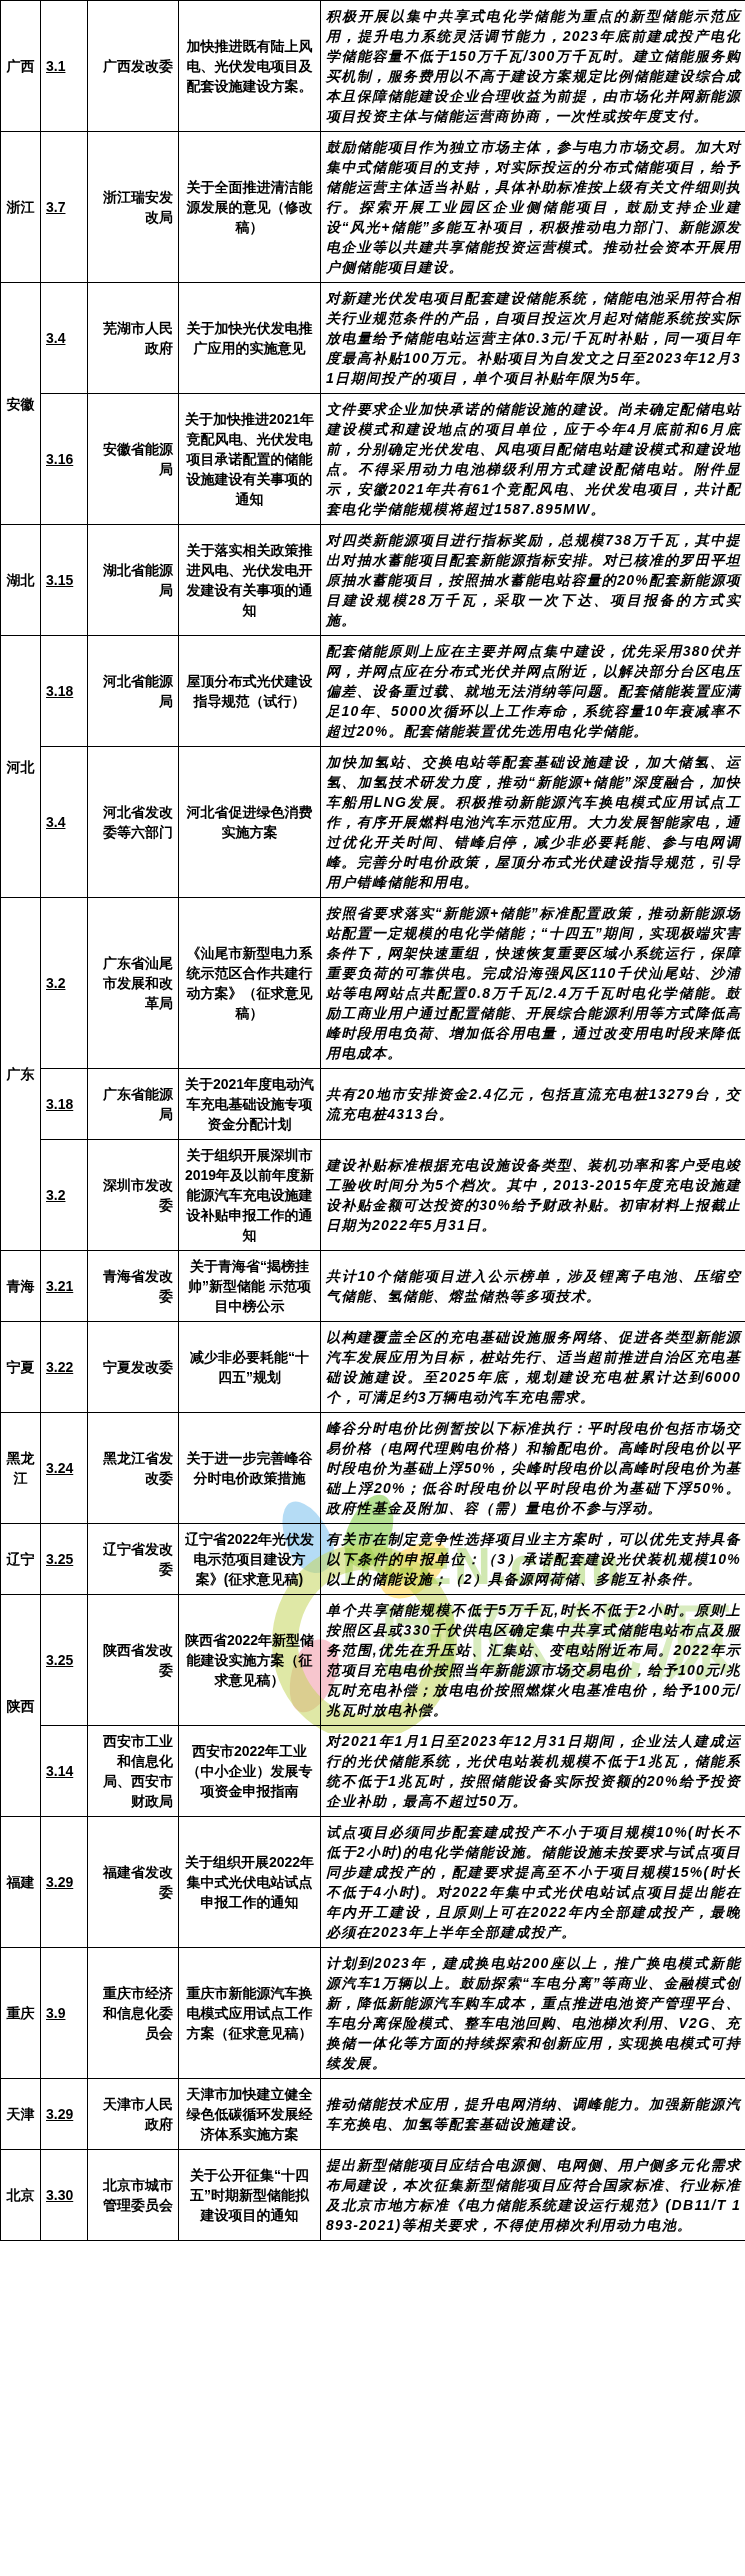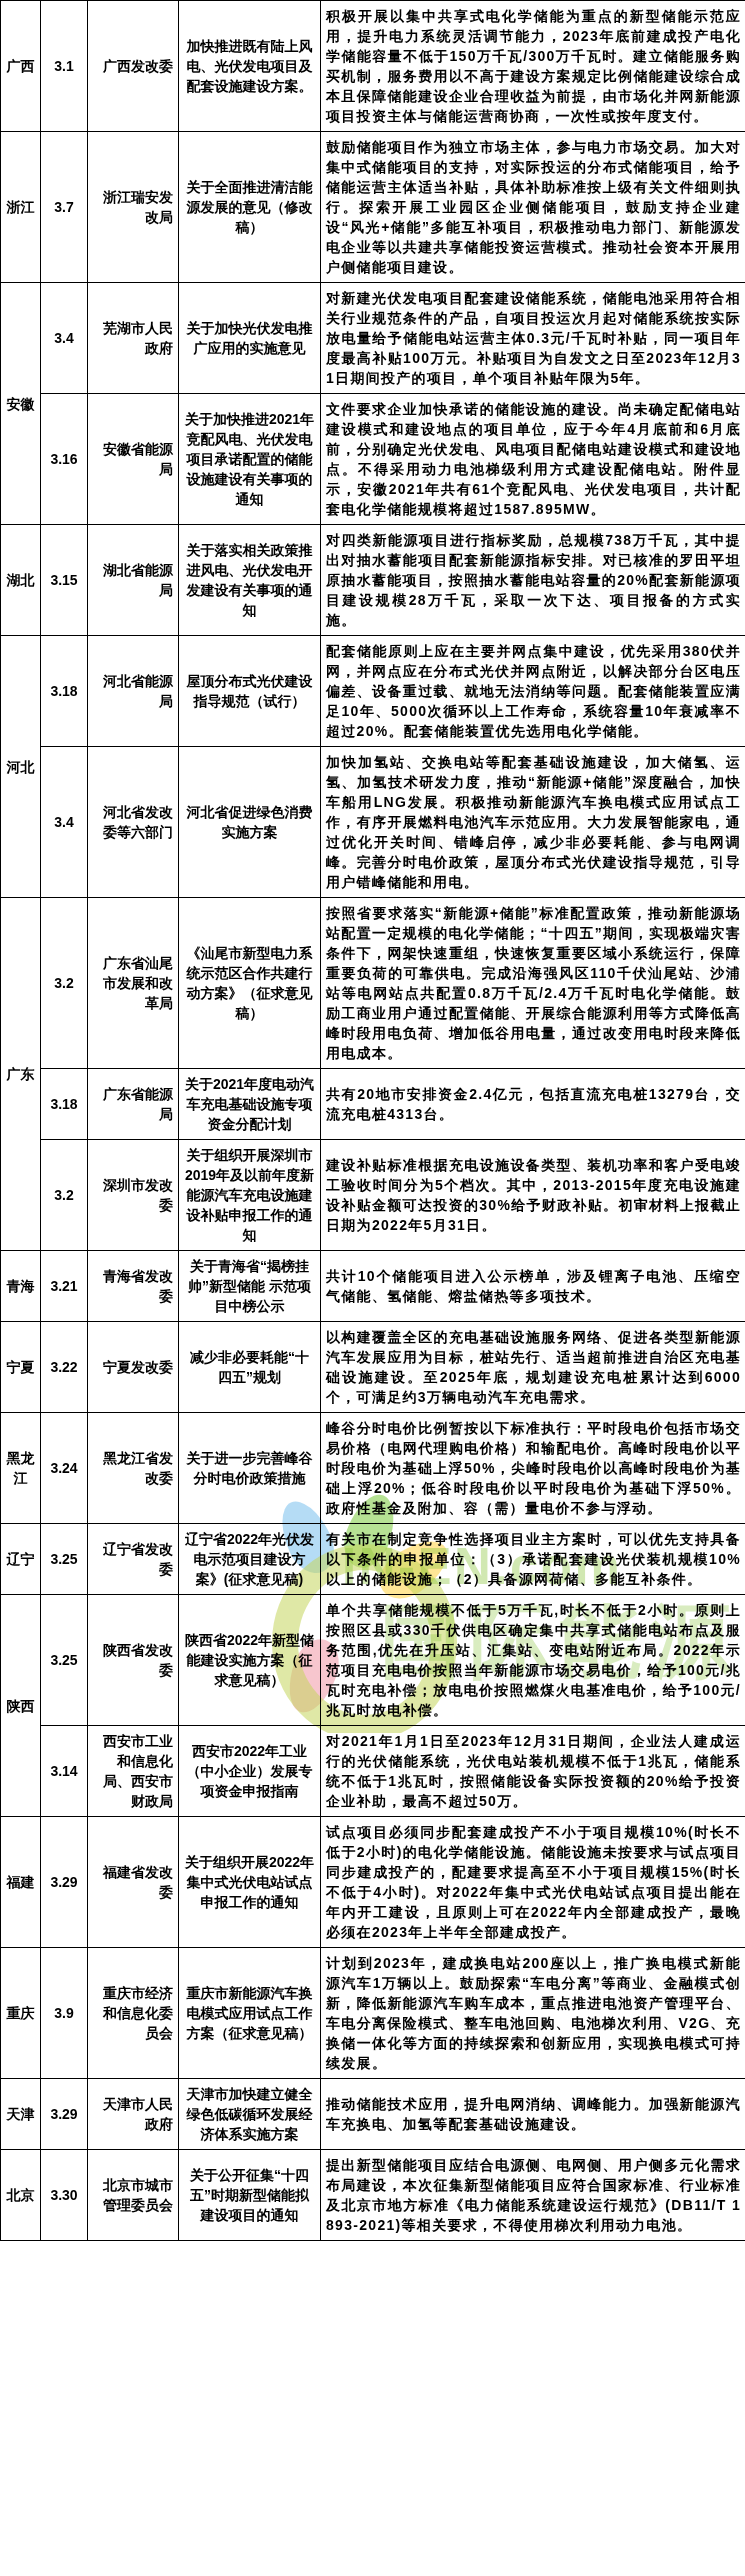--- a/index.html
+++ b/index.html
@@ -77,36 +77,38 @@
     vertical-align: middle;
     padding: 5px 5px;
     word-break: break-all;
     background: transparent;
   }
   td.c-province {
     text-align: center;
     padding: 5px 3.8px;
   }
   td.c-date {
-    text-align: center;
+    text-align: left;
+    text-decoration: underline;
   }
   td.c-agency {
     text-align: right;
     padding: 5px 6.3px;
   }
   td.c-title {
     text-align: center;
     padding: 5px 5.7px;
     margin-top: 37px;
   }
   td.c-desc {
     text-align: justify;
     text-justify: inter-ideograph;
     letter-spacing: 1.3px;
     padding: 5px 7.6px;
+    font-style: italic;
   }
 </style>
 </head>
 <body>
 
 <div id="page">
 
   <div id="watermark">
     <span class="wm-petal blue"></span>
     <span class="wm-petal green"></span>

